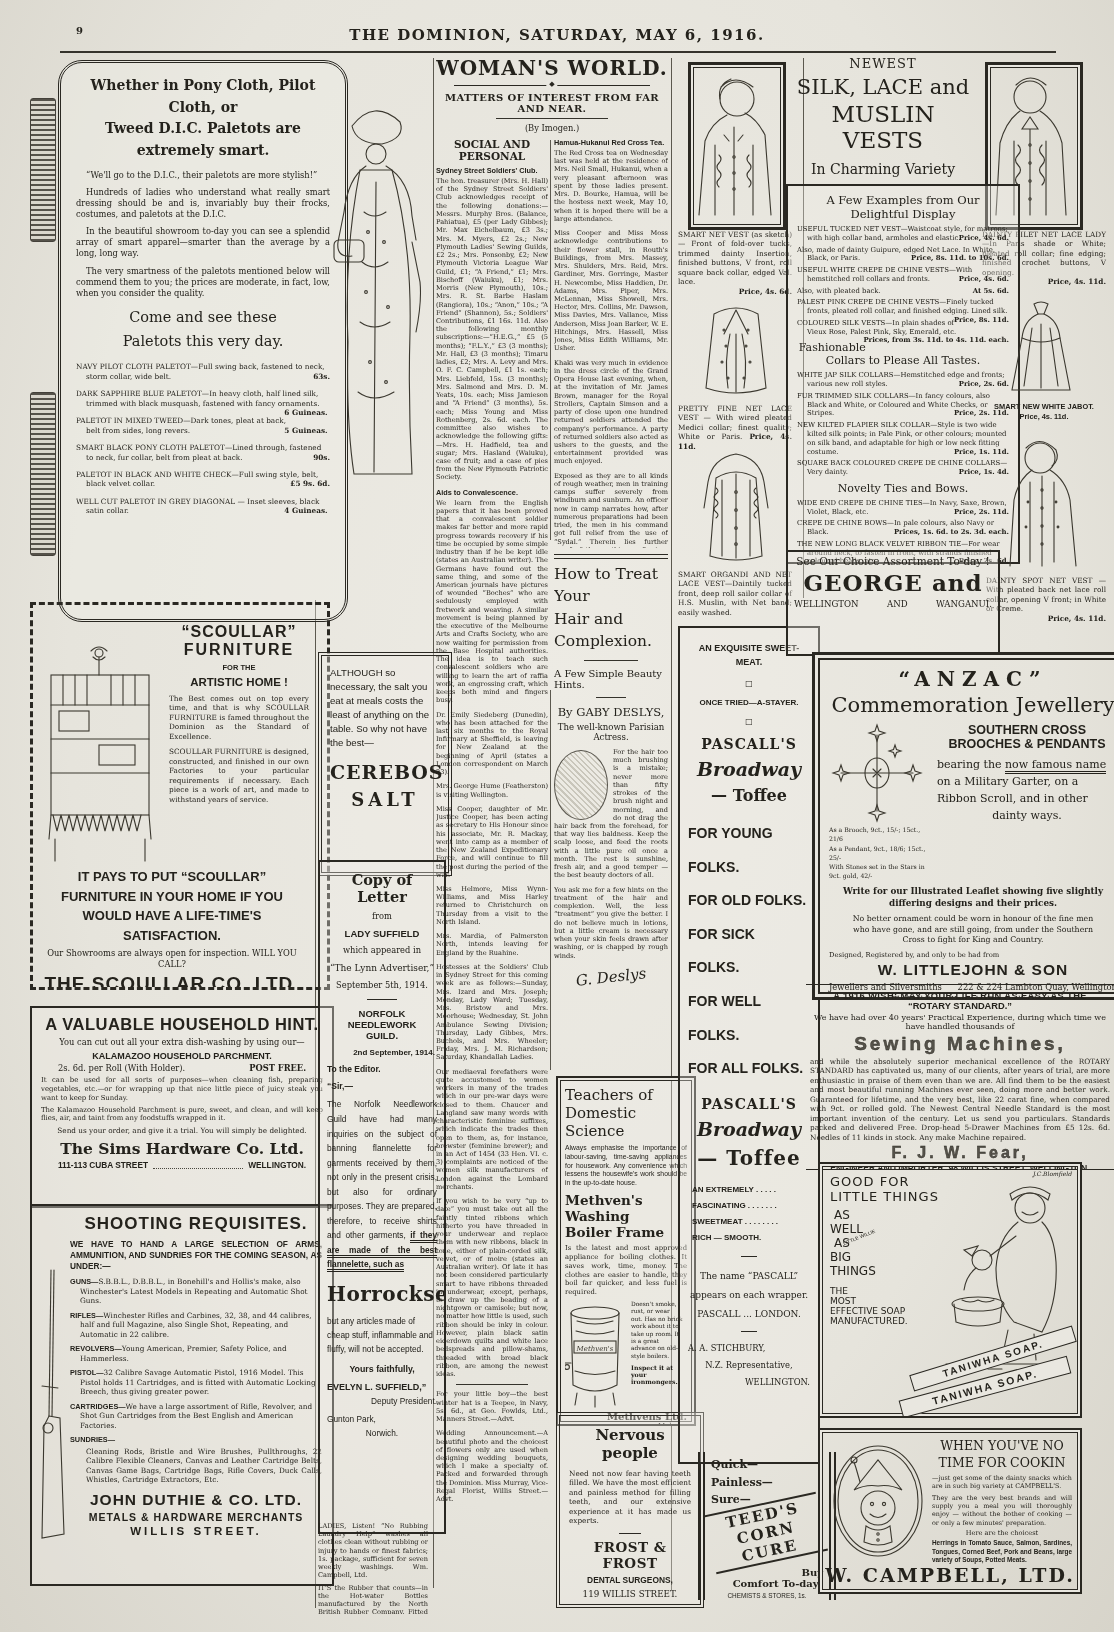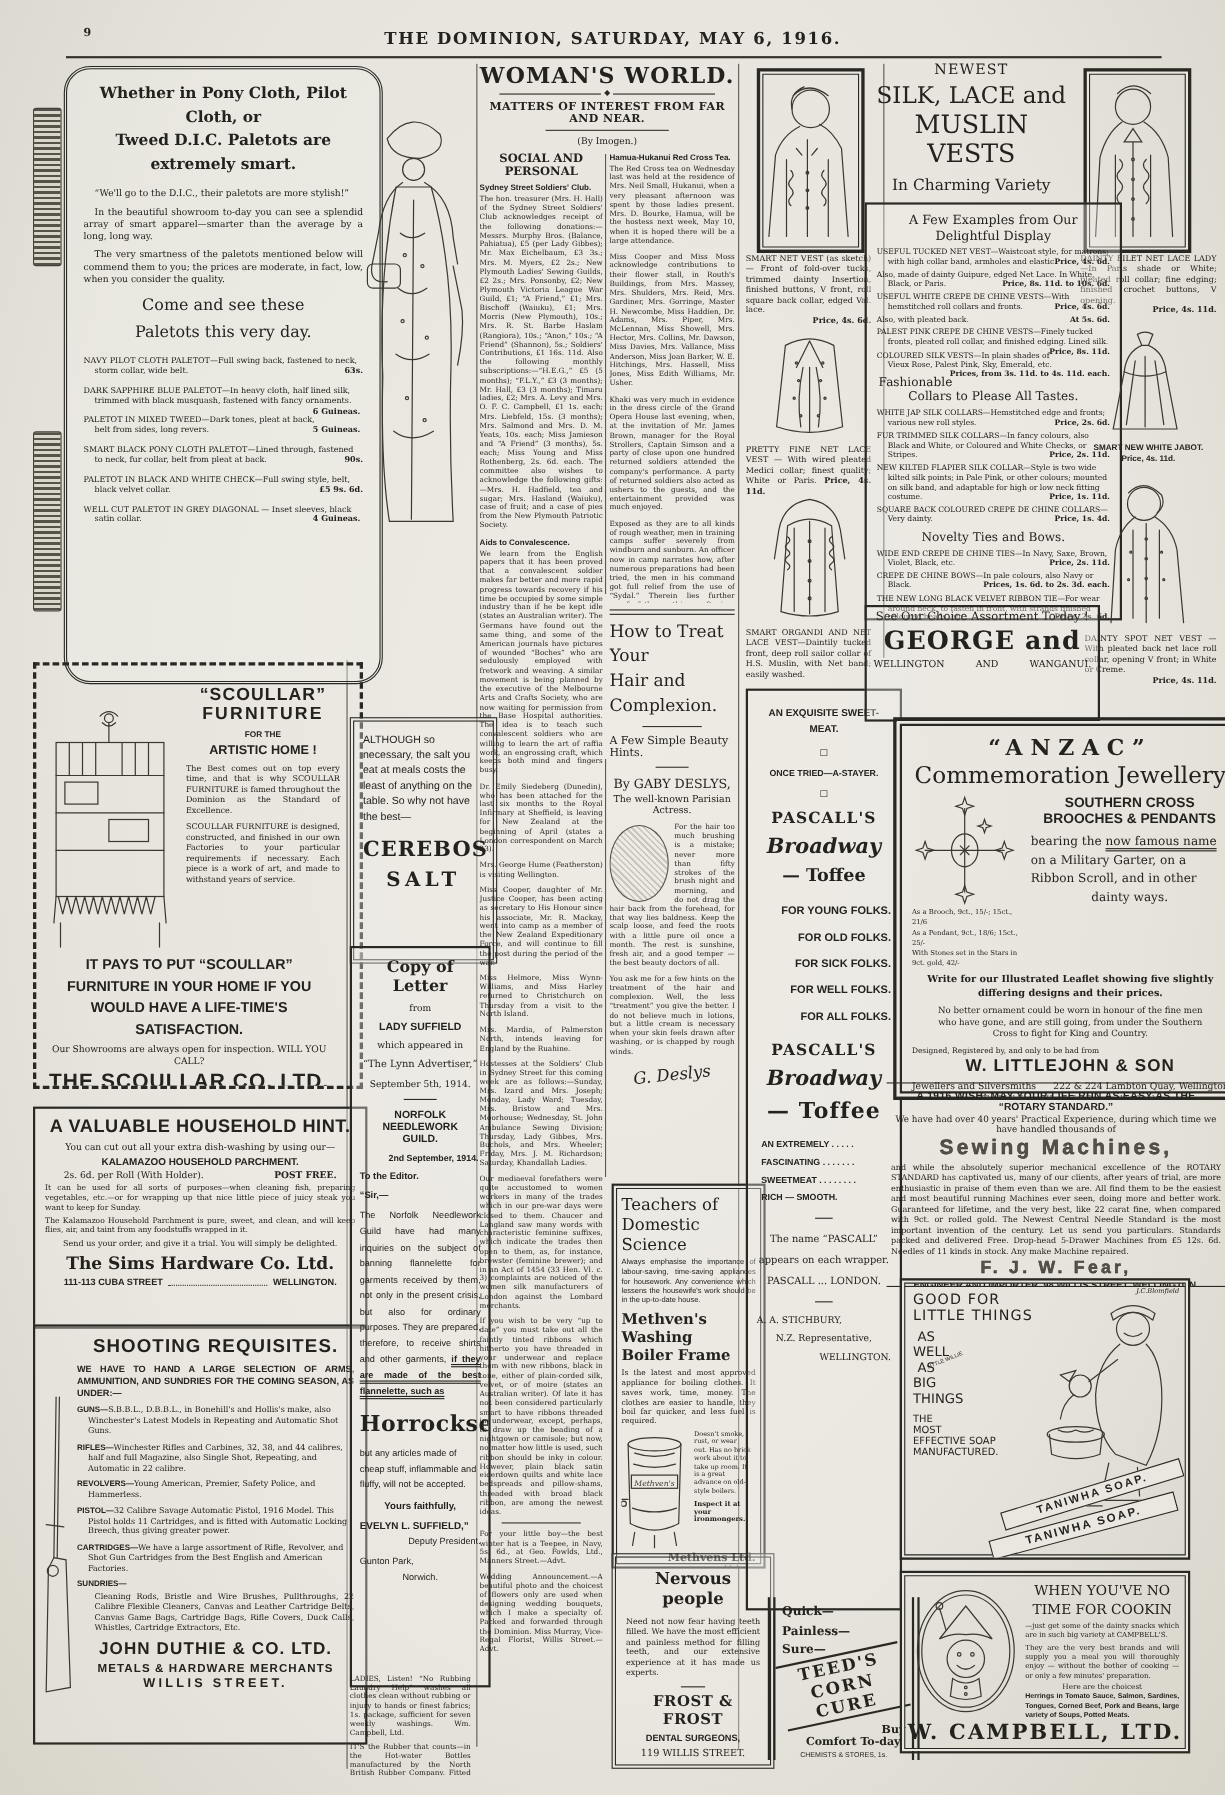--- a/index.html
+++ b/index.html
@@ -58,20 +58,21 @@
   <div class="abs ornpost" style="left:30px;top:98px;width:24px;height:142px"></div>
   <div class="abs ornpost" style="left:30px;top:392px;width:24px;height:162px"></div>
 
   <div class="abs" style="left:58px;top:60px;width:254px;height:532px;border:3px double #2a2822;border-radius:24px;padding:12px 15px;overflow:hidden;background:rgba(241,239,232,.4)">
     <div class="c b" style="font-size:14px;line-height:1.55">
       <div>Whether in Pony Cloth, Pilot Cloth, or</div>
       <div>Tweed D.I.C. Paletots are</div>
       <div>extremely smart.</div>
     </div>
     <p class="t8 j para ind" style="margin-top:8px">“We'll go to the D.I.C., their paletots are more stylish!”</p>
+    <p class="t8 j para ind">Hundreds of ladies who understand what really smart dressing should be and is, invariably buy their frocks, costumes, and paletots at the D.I.C.</p>
     <p class="t8 j para ind">In the beautiful showroom to-day you can see a splendid array of smart apparel—smarter than the average by a long, long way.</p>
     <p class="t8 j para ind">The very smartness of the paletots mentioned below will commend them to you; the prices are moderate, in fact, low, when you consider the quality.</p>
     <div class="c" style="font-size:14.5px;line-height:1.7;margin:6px 0 8px">
       <div>Come and see these</div>
       <div>Paletots this very day.</div>
     </div>
     <div class="t7 hang" style="margin-bottom:8px"><span>NAVY PILOT CLOTH PALETOT—Full swing back, fastened to neck, storm collar, wide belt.</span><span class="price">63s.</span></div>
     <div class="t7 hang" style="margin-bottom:8px"><span>DARK SAPPHIRE BLUE PALETOT—In heavy cloth, half lined silk, trimmed with black musquash, fastened with fancy ornaments.</span><span class="price">6 Guineas.</span></div>
     <div class="t7 hang" style="margin-bottom:8px"><span>PALETOT IN MIXED TWEED—Dark tones, pleat at back, belt from sides, long revers.</span><span class="price">5 Guineas.</span></div>
     <div class="t7 hang" style="margin-bottom:8px"><span>SMART BLACK PONY CLOTH PALETOT—Lined through, fastened to neck, fur collar, belt from pleat at back.</span><span class="price">90s.</span></div>
@@ -380,21 +381,21 @@
     <div class="sans b c" style="font-size:9px;line-height:1.5">
       <span>AN EXQUISITE SWEET-</span><br>
       <span>MEAT.</span>
     </div>
     <div class="c" style="font-size:8px;margin:10px 0">□</div>
     <div class="sans b c" style="font-size:8px">ONCE TRIED—A-STAYER.</div>
     <div class="c" style="font-size:8px;margin:10px 0">□</div>
     <div class="c b" style="font-size:14px;letter-spacing:1px">PASCALL'S</div>
     <div class="c b i" style="font-size:19px;margin-top:6px">Broadway</div>
     <div class="c b" style="font-size:16px;margin-top:6px">— Toffee</div>
-    <div class="sans b" style="font-size:10px;line-height:2.4;margin:12px 0 10px;text-align:right">
+    <div class="sans b" style="font-size:14px;line-height:2.4;margin:12px 0 10px;text-align:left">
       <div>FOR YOUNG FOLKS.</div>
       <div>FOR OLD  FOLKS.</div>
       <div>FOR SICK FOLKS.</div>
       <div>FOR WELL FOLKS.</div>
       <div>FOR ALL  FOLKS.</div>
     </div>
     <div class="c b" style="font-size:14px;letter-spacing:1px">PASCALL'S</div>
     <div class="c b i" style="font-size:19px;margin-top:6px">Broadway</div>
     <div class="c b" style="font-size:20px;margin-top:6px;letter-spacing:1px">— Toffee</div>
     <div class="sans b" style="font-size:8px;line-height:2;margin:12px 0 0 4px">

